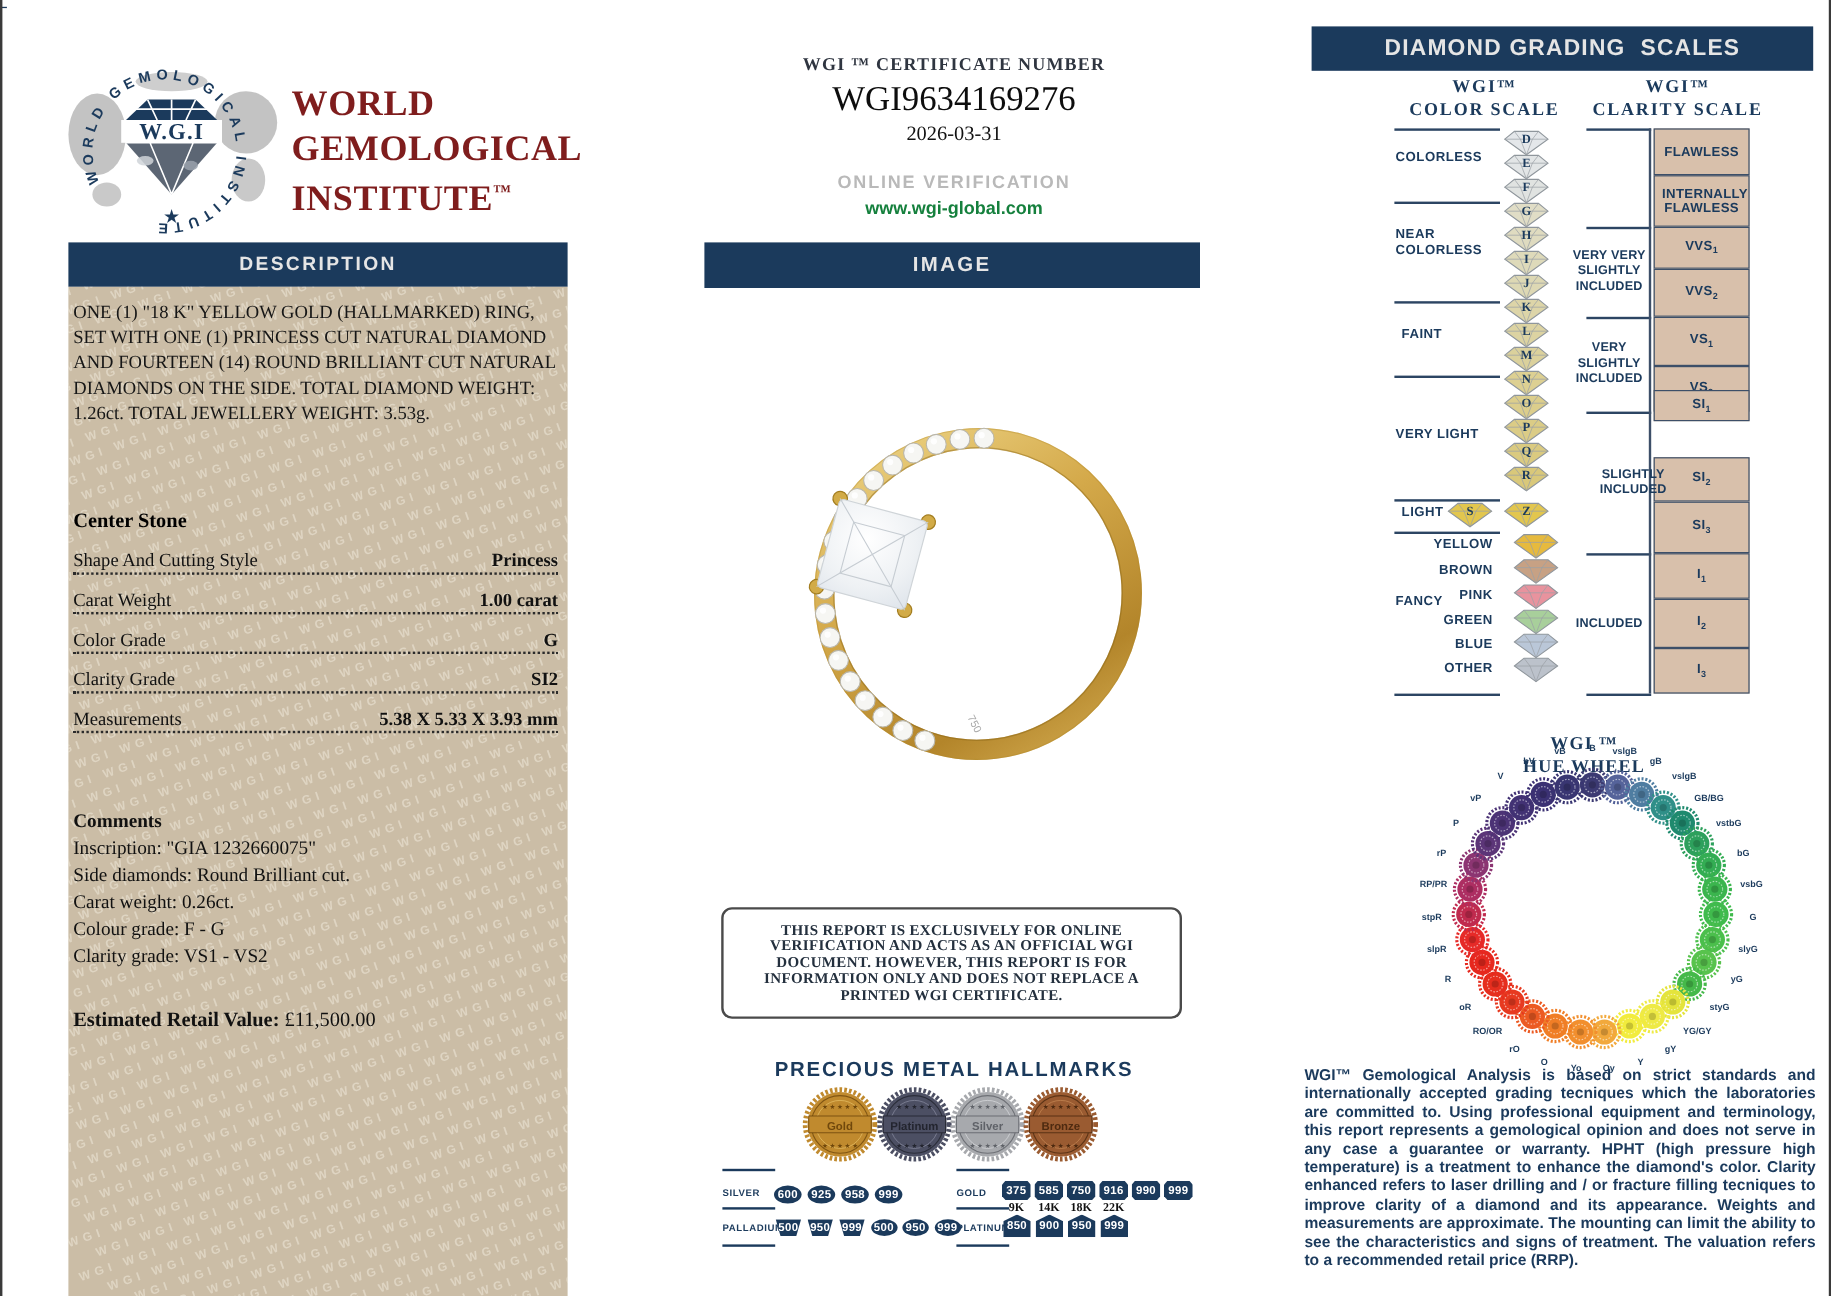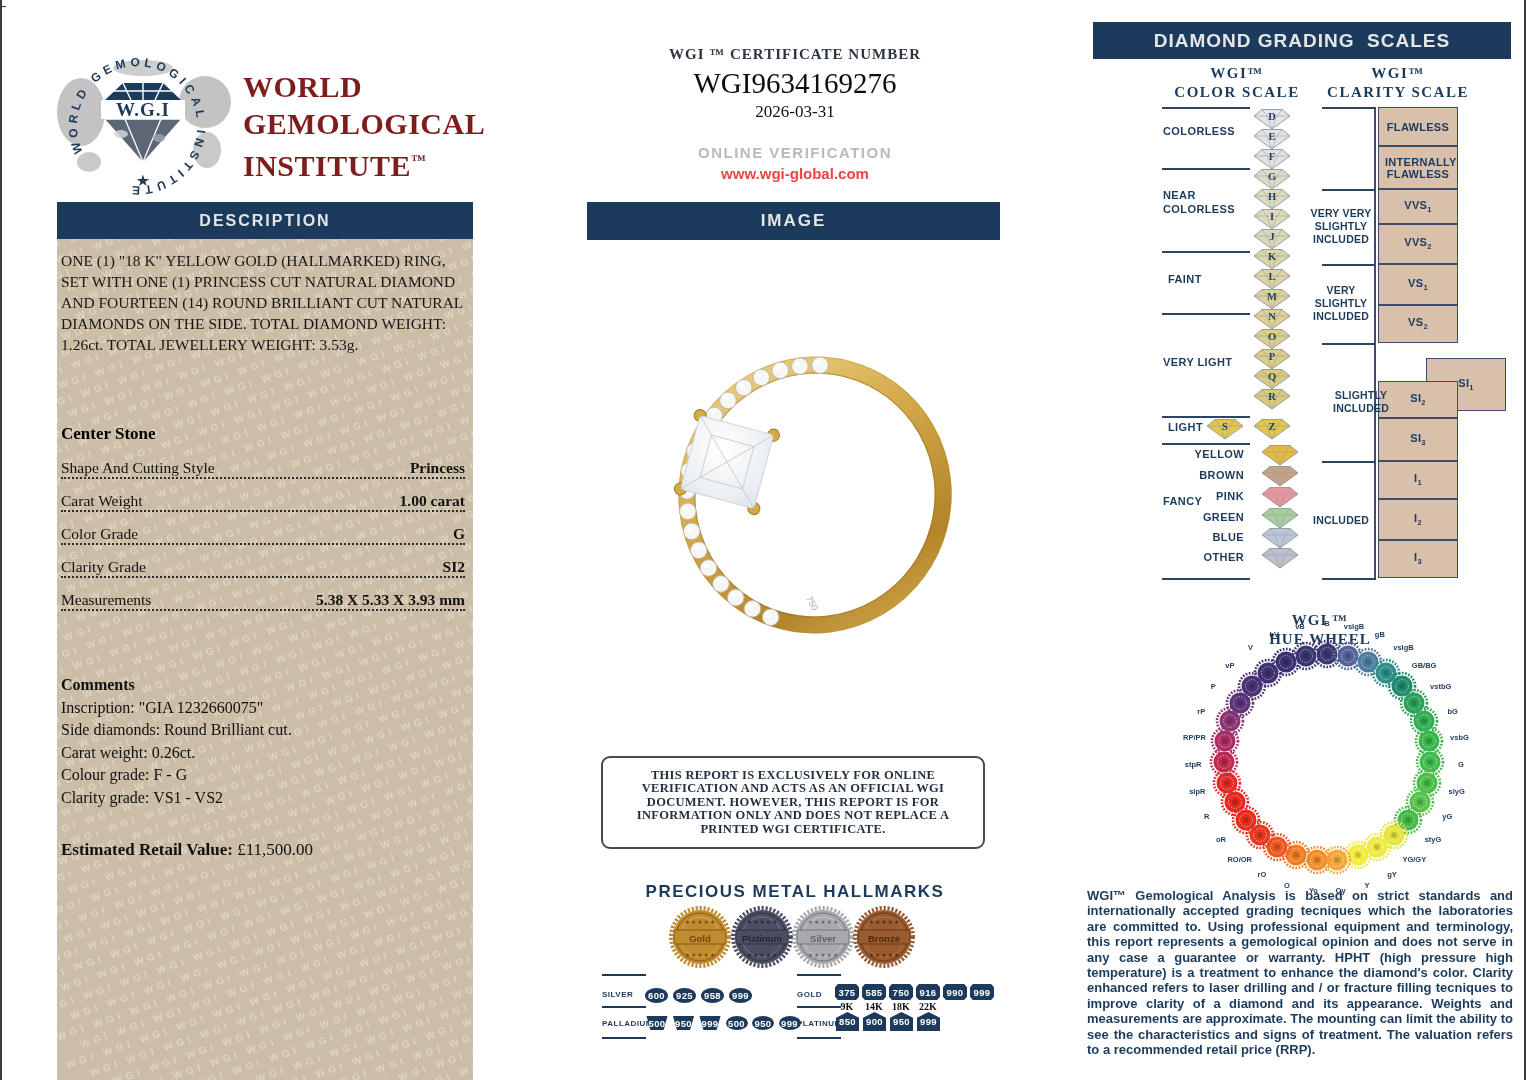--- a/index.html
+++ b/index.html
@@ -22,21 +22,21 @@
   #comments{position:absolute;left:61px;top:674px;width:400px;font-size:16px;line-height:22.5px;}
   #comments .title{font-weight:bold;}
   #retail{position:absolute;left:61px;top:840px;font-size:17px;}
   #retail b{font-weight:bold;}
   
   #cert{position:absolute;left:592px;top:46px;width:406px;text-align:center;}
   #cert .h{font-weight:bold;font-size:15px;letter-spacing:1px;color:#2f3540;}
   #cert .num{font-size:29px;margin-top:4px;color:#0d0d0d;}
   #cert .date{font-size:17px;margin-top:2px;}
   #cert .ov{font:bold 15px "Liberation Sans",sans-serif;letter-spacing:1.5px;color:#b9b9b9;margin-top:22px;}
-  #cert .url{font:bold 15px "Liberation Sans",sans-serif;color:#ef4444;margin-top:4px;}
+  #cert .url{font:bold 15px "Liberation Sans",sans-serif;color:#15803d;margin-top:4px;}
   #disclaimer{position:absolute;left:601px;top:756px;width:384px;height:93px;border:2px solid #4a4a4a;border-radius:9px;
       display:flex;align-items:center;justify-content:center;box-sizing:border-box;padding:8px 24px;
       font-weight:bold;font-size:12.5px;line-height:13.5px;letter-spacing:.3px;color:#24303e;text-align:center;}
   #pm-title{position:absolute;left:590px;top:882px;width:410px;text-align:center;
       font:bold 17px "Liberation Sans",sans-serif;letter-spacing:1.5px;color:#1b3a5c;}
   .metal-label{position:absolute;font:bold 8px "Liberation Sans",sans-serif;letter-spacing:.5px;color:#1b3a5c;}
   .chip{position:absolute;background:#1b3a5c;color:#fff;font:bold 9.5px "Liberation Sans",sans-serif;
       display:flex;align-items:center;justify-content:center;letter-spacing:.3px;}
   .chip.oval{border-radius:50%;}
   .chip.shield{clip-path:polygon(0 20%,12% 0,88% 0,100% 20%,100% 80%,88% 100%,12% 100%,0 80%);}
@@ -545,21 +545,21 @@
       </div>
       <div class="ccell" style="top: 224px; height: 40px;">
         <span>VVS<sub>2</sub></span>
       </div>
       <div class="ccell" style="top: 264px; height: 41px;">
         <span>VS<sub>1</sub></span>
       </div>
       <div class="ccell" style="top: 305px; height: 38px;">
         <span>VS<sub>2</sub></span>
       </div>
-      <div class="ccell" style="top: 358px; height: 53px; margin-left: 48px;">
+      <div class="ccell" style="top: 325px; height: 26px;">
         <span>SI<sub>1</sub></span>
       </div>
       <div class="ccell" style="top: 381px; height: 37px;">
         <span>SI<sub>2</sub></span>
       </div>
       <div class="ccell" style="top: 418px; height: 43px;">
         <span>SI<sub>3</sub></span>
       </div>
       <div class="ccell" style="top: 461px; height: 38px;">
         <span>I<sub>1</sub></span>

